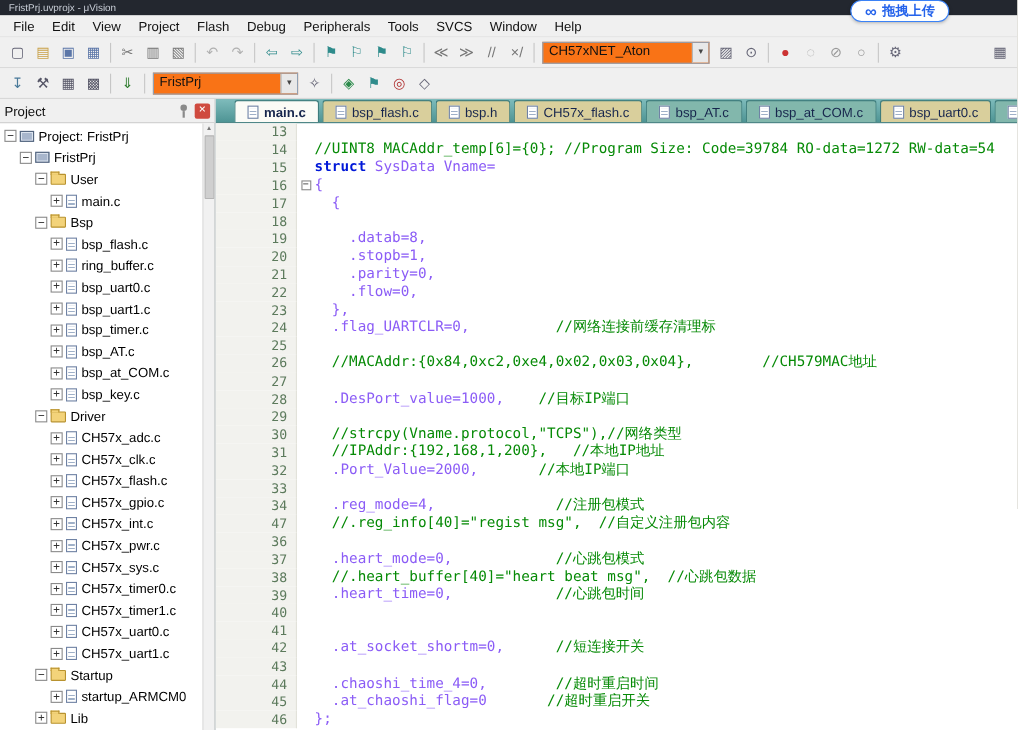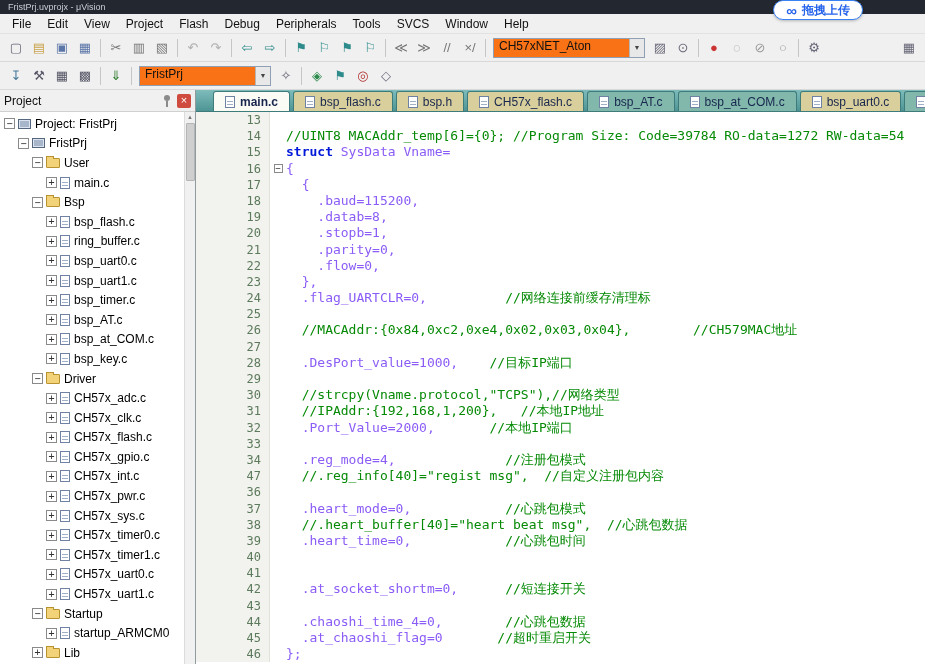--- a/index.html
+++ b/index.html
@@ -366,21 +366,20 @@
             <span class="codeln"><span class="seg-t">{</span></span>
           </div>
           <div class="cl">
             <span class="ln">17</span>
             <span class="fold"></span>
             <span class="codeln"><span class="seg-t">  {</span></span>
           </div>
           <div class="cl">
             <span class="ln">18</span>
             <span class="fold"></span>
-            <span class="codeln"><span class="seg-t">    .baud=115200,</span></span>
           </div>
           <div class="cl">
             <span class="ln">19</span>
             <span class="fold"></span>
             <span class="codeln"><span class="seg-t">    .datab=8,</span></span>
           </div>
           <div class="cl">
             <span class="ln">20</span>
             <span class="fold"></span>
             <span class="codeln"><span class="seg-t">    .stopb=1,</span></span>
@@ -495,21 +494,21 @@
             <span class="codeln"><span class="seg-t">  .at_socket_shortm=0,</span><span class="seg-c">      //短连接开关</span></span>
           </div>
           <div class="cl">
             <span class="ln">43</span>
             <span class="fold"></span>
             <span class="codeln"></span>
           </div>
           <div class="cl">
             <span class="ln">44</span>
             <span class="fold"></span>
-            <span class="codeln"><span class="seg-t">  .chaoshi_time_4=0,</span><span class="seg-c">        //心跳包数据</span></span>
+            <span class="codeln"><span class="seg-t">  .chaoshi_time_4=0,</span><span class="seg-c">        //超时重启时间</span></span>
           </div>
           <div class="cl">
             <span class="ln">45</span>
             <span class="fold"></span>
             <span class="codeln"><span class="seg-t">  .at_chaoshi_flag=0</span><span class="seg-c">       //超时重启开关</span></span>
           </div>
           <div class="cl">
             <span class="ln">46</span>
             <span class="fold"></span>
             <span class="codeln"><span class="seg-t">};</span></span>

